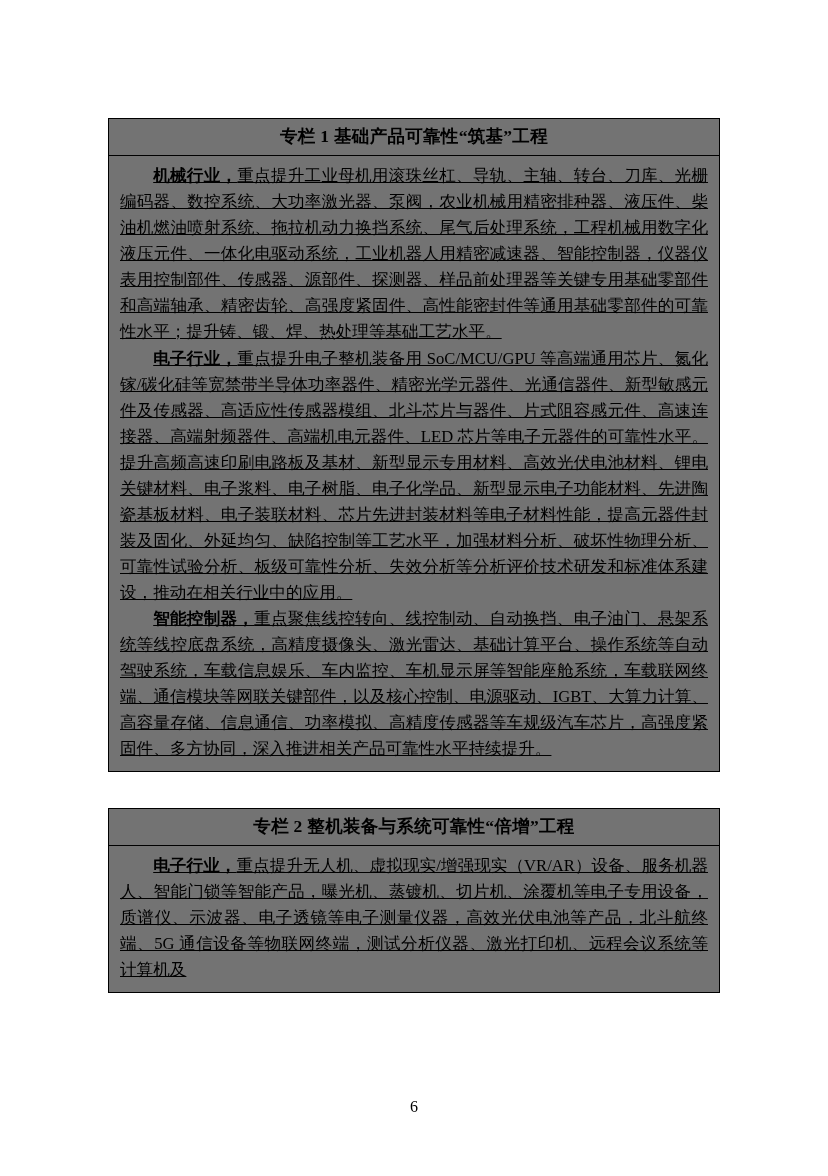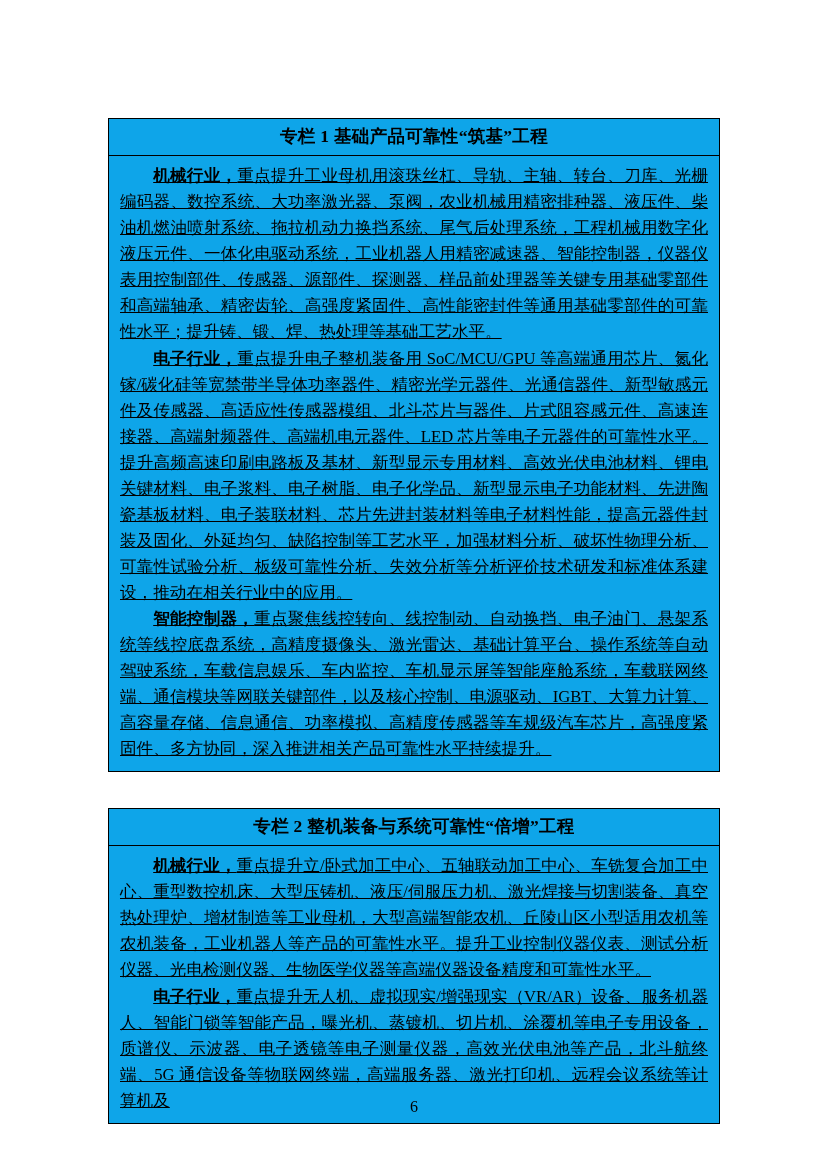--- a/index.html
+++ b/index.html
@@ -27,21 +27,21 @@
   .content {
     position: absolute;
     left: 108px;
     top: 118px;
     width: 612px;
   }
   .box {
     border: 1px solid #000000;
     box-sizing: border-box;
     width: 100%;
-    background: #0ea5e9;
+    background: #737373;
   }
   .box + .box {
     margin-top: 36px;
   }
   .box-title {
     border-bottom: 1px solid #000000;
     text-align: center;
     font-weight: bold;
     font-size: 17.5px;
     letter-spacing: 0.3px;
@@ -87,21 +87,20 @@
       <div class="box-body">
         <p class="para"><span class="lead">机械行业，</span><span>重点提升工业母机用滚珠丝杠、导轨、主轴、转台、刀库、光栅编码器、数控系统、大功率激光器、泵阀，农业机械用精密排种器、液压件、柴油机燃油喷射系统、拖拉机动力换挡系统、尾气后处理系统，工程机械用数字化液压元件、一体化电驱动系统，工业机器人用精密减速器、智能控制器，仪器仪表用控制部件、传感器、源部件、探测器、样品前处理器等关键专用基础零部件和高端轴承、精密齿轮、高强度紧固件、高性能密封件等通用基础零部件的可靠性水平；提升铸、锻、焊、热处理等基础工艺水平。</span></p>
         <p class="para"><span class="lead">电子行业，</span><span>重点提升电子整机装备用 SoC/MCU/GPU 等高端通用芯片、氮化镓/碳化硅等宽禁带半导体功率器件、精密光学元器件、光通信器件、新型敏感元件及传感器、高适应性传感器模组、北斗芯片与器件、片式阻容感元件、高速连接器、高端射频器件、高端机电元器件、LED 芯片等电子元器件的可靠性水平。提升高频高速印刷电路板及基材、新型显示专用材料、高效光伏电池材料、锂电关键材料、电子浆料、电子树脂、电子化学品、新型显示电子功能材料、先进陶瓷基板材料、电子装联材料、芯片先进封装材料等电子材料性能，提高元器件封装及固化、外延均匀、缺陷控制等工艺水平，加强材料分析、破坏性物理分析、可靠性试验分析、板级可靠性分析、失效分析等分析评价技术研发和标准体系建设，推动在相关行业中的应用。</span></p>
         <p class="para"><span class="lead">智能控制器，</span><span>重点聚焦线控转向、线控制动、自动换挡、电子油门、悬架系统等线控底盘系统，高精度摄像头、激光雷达、基础计算平台、操作系统等自动驾驶系统，车载信息娱乐、车内监控、车机显示屏等智能座舱系统，车载联网终端、通信模块等网联关键部件，以及核心控制、电源驱动、IGBT、大算力计算、高容量存储、信息通信、功率模拟、高精度传感器等车规级汽车芯片，高强度紧固件、多方协同，深入推进相关产品可靠性水平持续提升。</span></p>
       </div>
     </div>
 
     <div class="box">
       <div class="box-title">专栏 2  整机装备与系统可靠性“倍增”工程</div>
       <div class="box-body">
-        <p class="para"><span class="lead">机械行业，</span><span>重点提升立/卧式加工中心、五轴联动加工中心、车铣复合加工中心、重型数控机床、大型压铸机、液压/伺服压力机、激光焊接与切割装备、真空热处理炉、增材制造等工业母机，大型高端智能农机、丘陵山区小型适用农机等农机装备，工业机器人等产品的可靠性水平。提升工业控制仪器仪表、测试分析仪器、光电检测仪器、生物医学仪器等高端仪器设备精度和可靠性水平。</span></p>
-        <p class="para"><span class="lead">电子行业，</span><span>重点提升无人机、虚拟现实/增强现实（VR/AR）设备、服务机器人、智能门锁等智能产品，曝光机、蒸镀机、切片机、涂覆机等电子专用设备，质谱仪、示波器、电子透镜等电子测量仪器，高效光伏电池等产品，北斗航终端、5G 通信设备等物联网终端，高端服务器、激光打印机、远程会议系统等计算机及</span></p>
+        <p class="para"><span class="lead">电子行业，</span><span>重点提升无人机、虚拟现实/增强现实（VR/AR）设备、服务机器人、智能门锁等智能产品，曝光机、蒸镀机、切片机、涂覆机等电子专用设备，质谱仪、示波器、电子透镜等电子测量仪器，高效光伏电池等产品，北斗航终端、5G 通信设备等物联网终端，测试分析仪器、激光打印机、远程会议系统等计算机及</span></p>
       </div>
     </div>
 
   </div>
 
   <div class="page-number">6</div>
 </div>
 
 </body></html>

